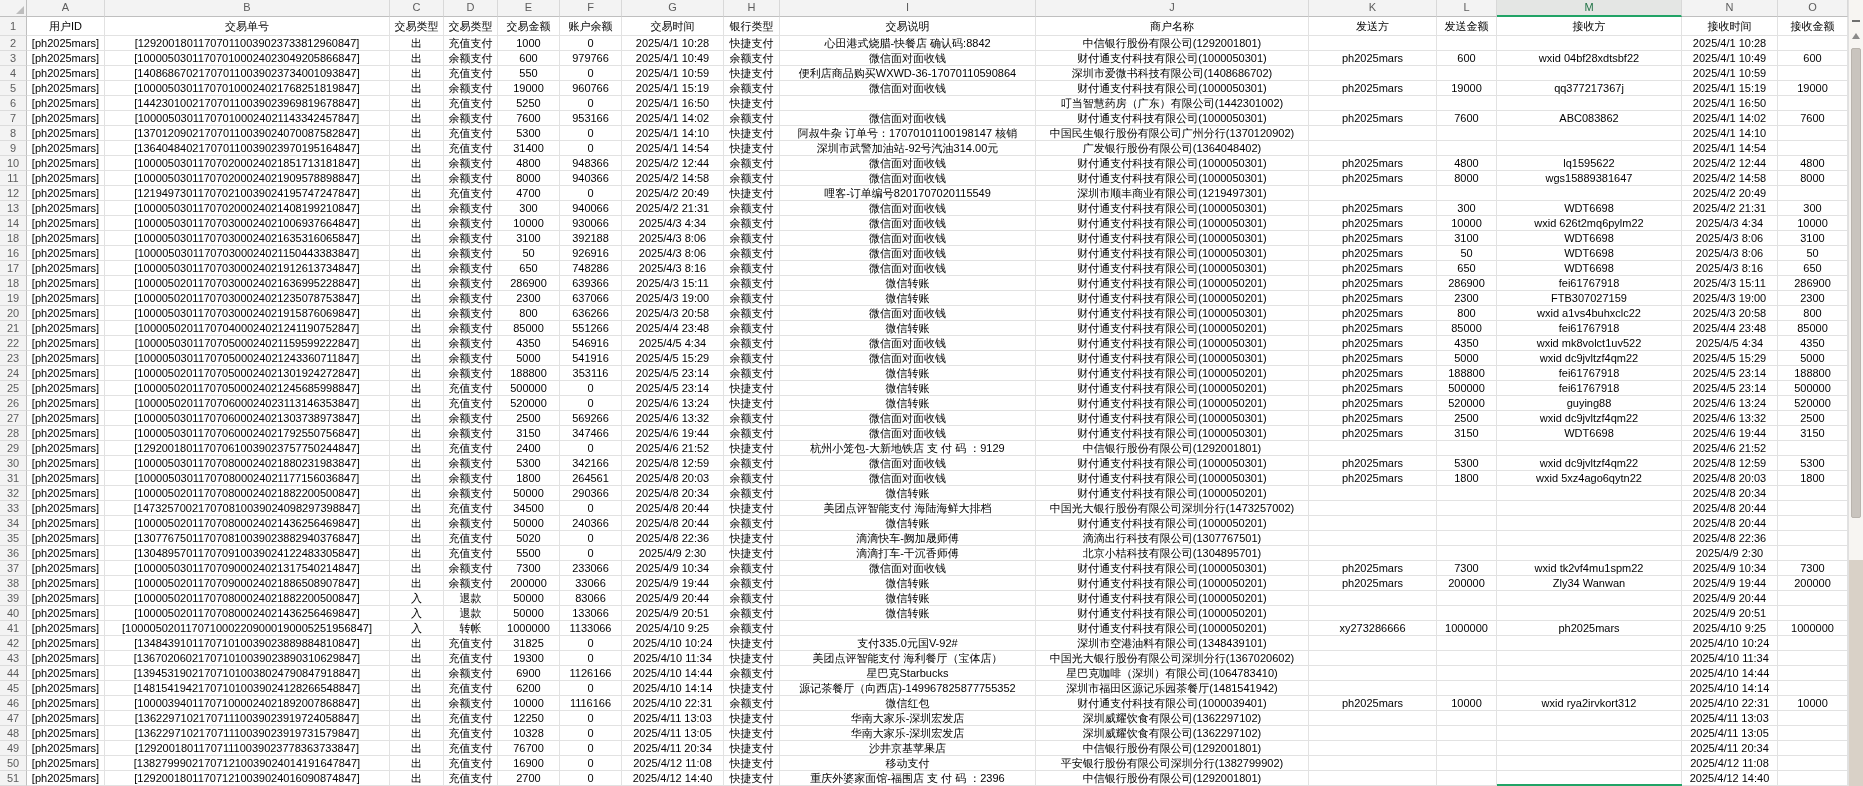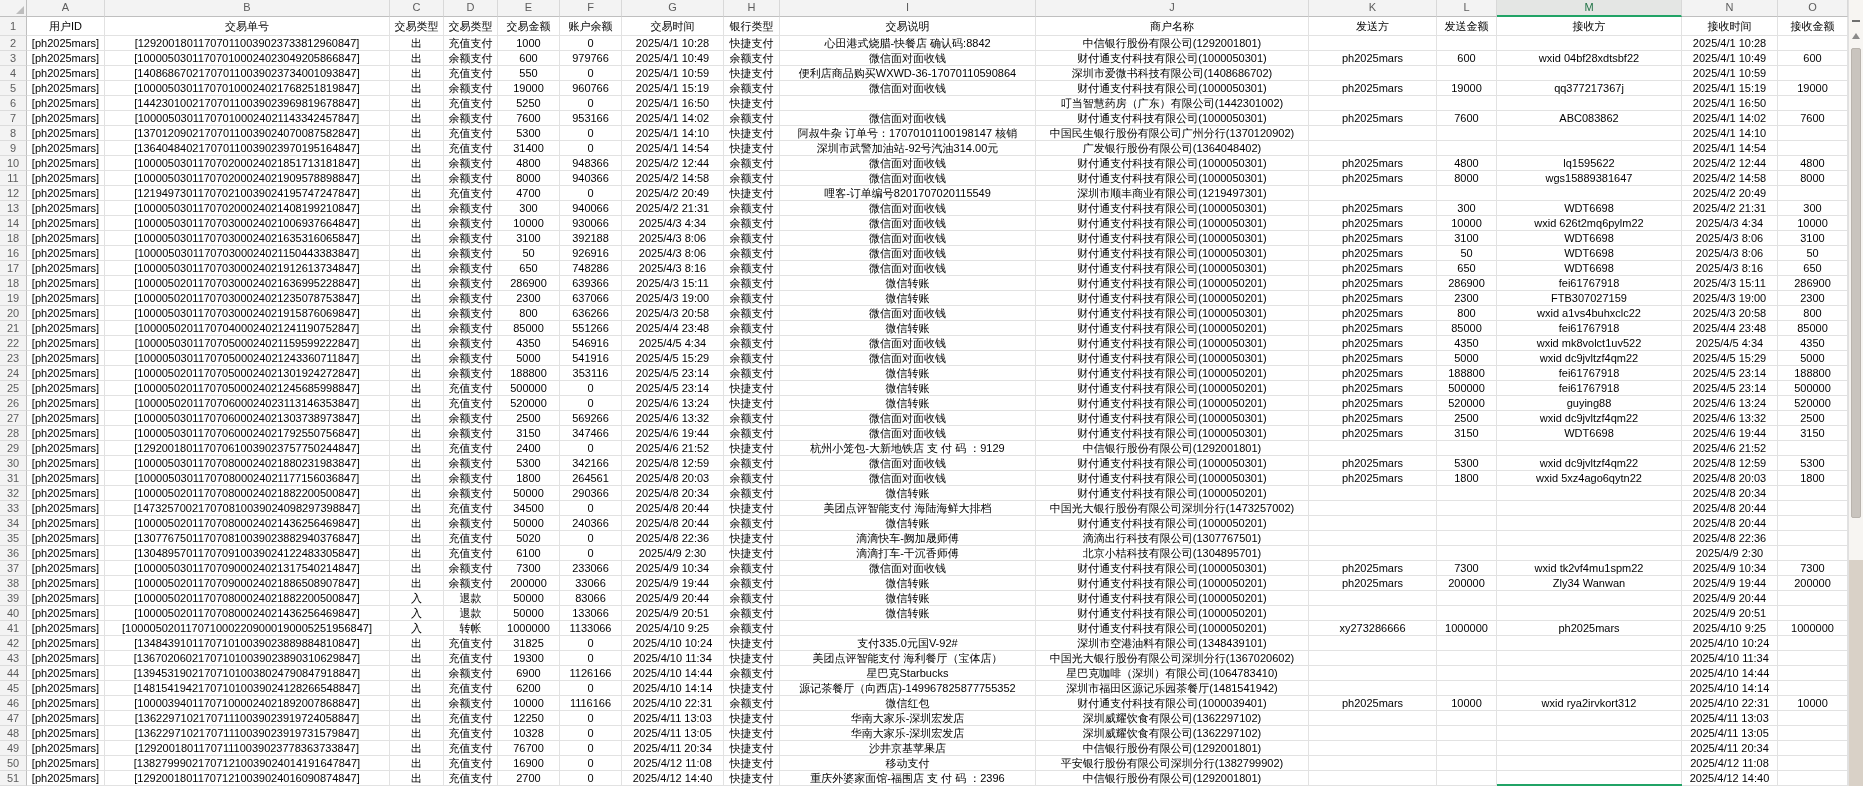--- a/index.html
+++ b/index.html
@@ -621,21 +621,21 @@
       <div class="cell"></div>
       <div class="cell"></div>
       <div class="cell"></div>
       <div class="cell">2025/4/8 22:36</div>
       <div class="cell"></div>
       <div class="gcell">36</div>
       <div class="cell">[ph2025mars]</div>
       <div class="cell">[130489570117070910039024122483305847]</div>
       <div class="cell">出</div>
       <div class="cell">充值支付</div>
-      <div class="cell">6100</div>
+      <div class="cell">5500</div>
       <div class="cell">0</div>
       <div class="cell">2025/4/9 2:30</div>
       <div class="cell">快捷支付</div>
       <div class="cell">滴滴打车-干沉香师傅</div>
       <div class="cell">北京小桔科技有限公司(1304895701)</div>
       <div class="cell"></div>
       <div class="cell"></div>
       <div class="cell"></div>
       <div class="cell">2025/4/9 2:30</div>
       <div class="cell"></div>

